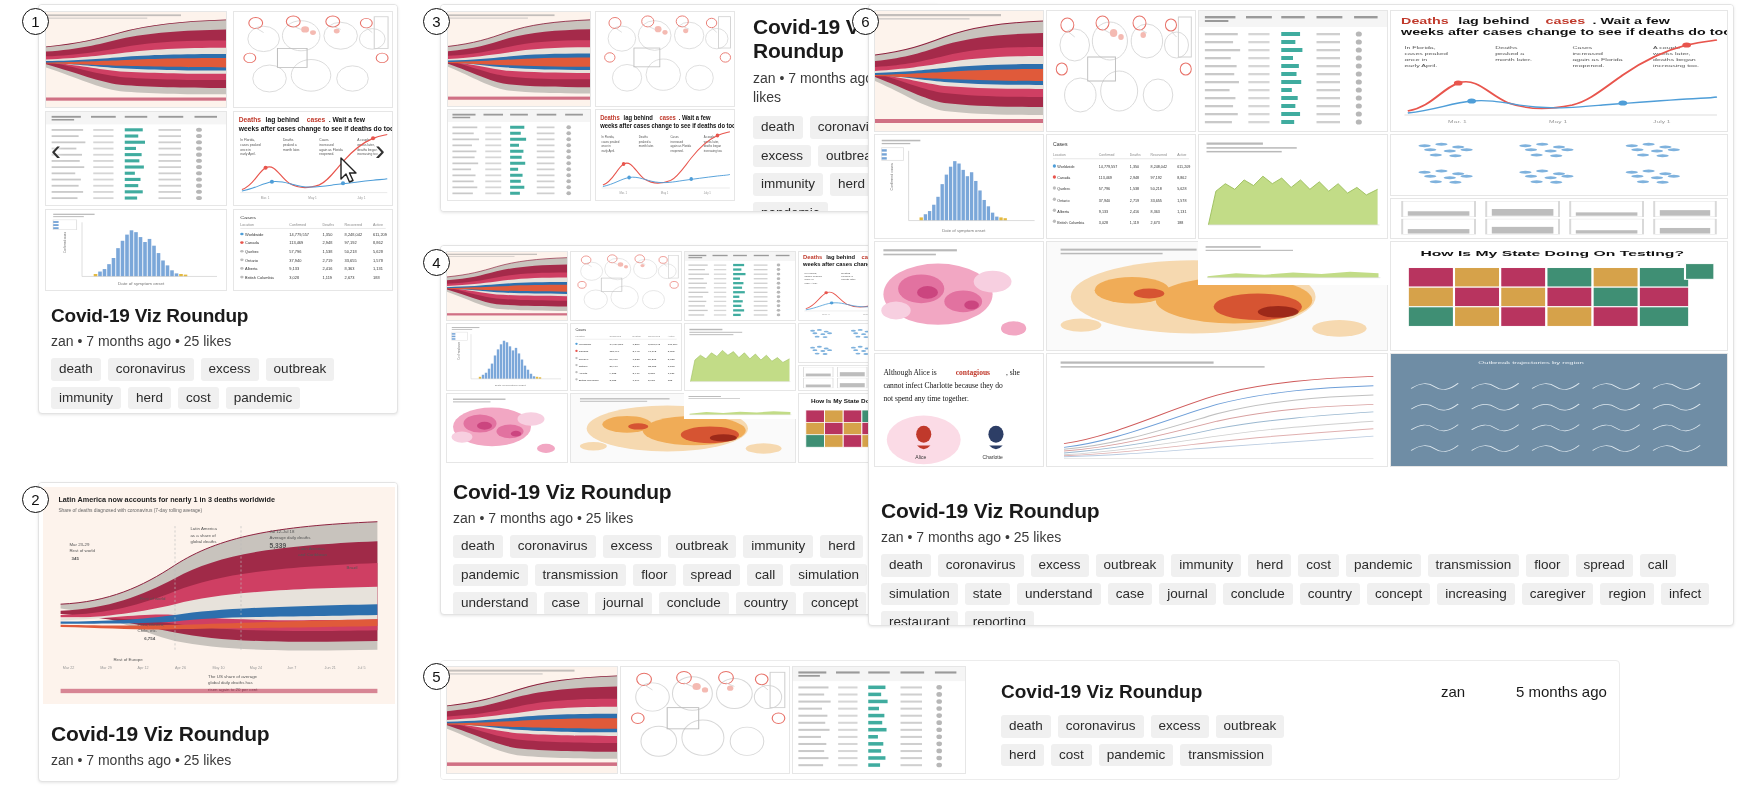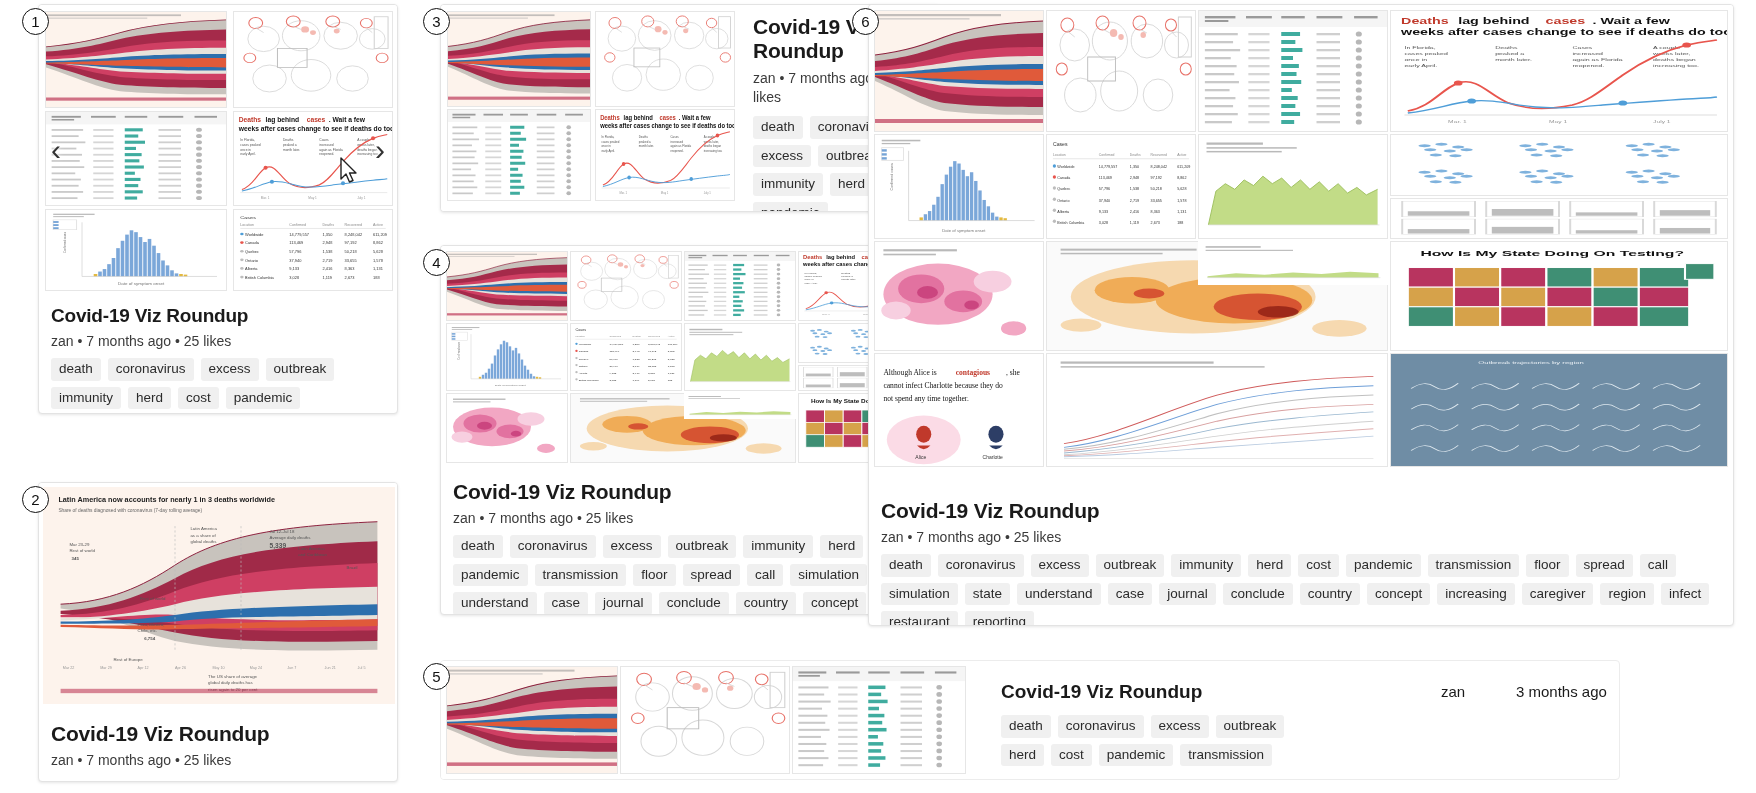--- a/index.html
+++ b/index.html
@@ -901,21 +901,21 @@
         <span class="tag">excess</span>
         <span class="tag">outbreak</span>
         <span class="tag">herd</span>
         <span class="tag">cost</span>
         <span class="tag">pandemic</span>
         <span class="tag">transmission</span>
       </div>
     </div>
 
     <div class="rcol" style="position:absolute; left:1000px; top:22px;">zan</div>
-    <div class="rcol" style="position:absolute; left:1075px; top:22px;">3 months ago</div>
+    <div class="rcol" style="position:absolute; left:1075px; top:22px;">5 months ago</div>
 
   </div>
 
   <div class="badge" style="left:852px; top:8px;">6</div>
   <div class="card" style="left:868px; top:4px; width:866px; height:622px;">
     <div class="thumbs" style="height:480px;">
 
       <div class="th" style="left:5px; top:5px; width:170px; height:122px;">
         <svg viewBox="0 0 160 120" preserveAspectRatio="none">
             <use href="#g-stream"></use>

